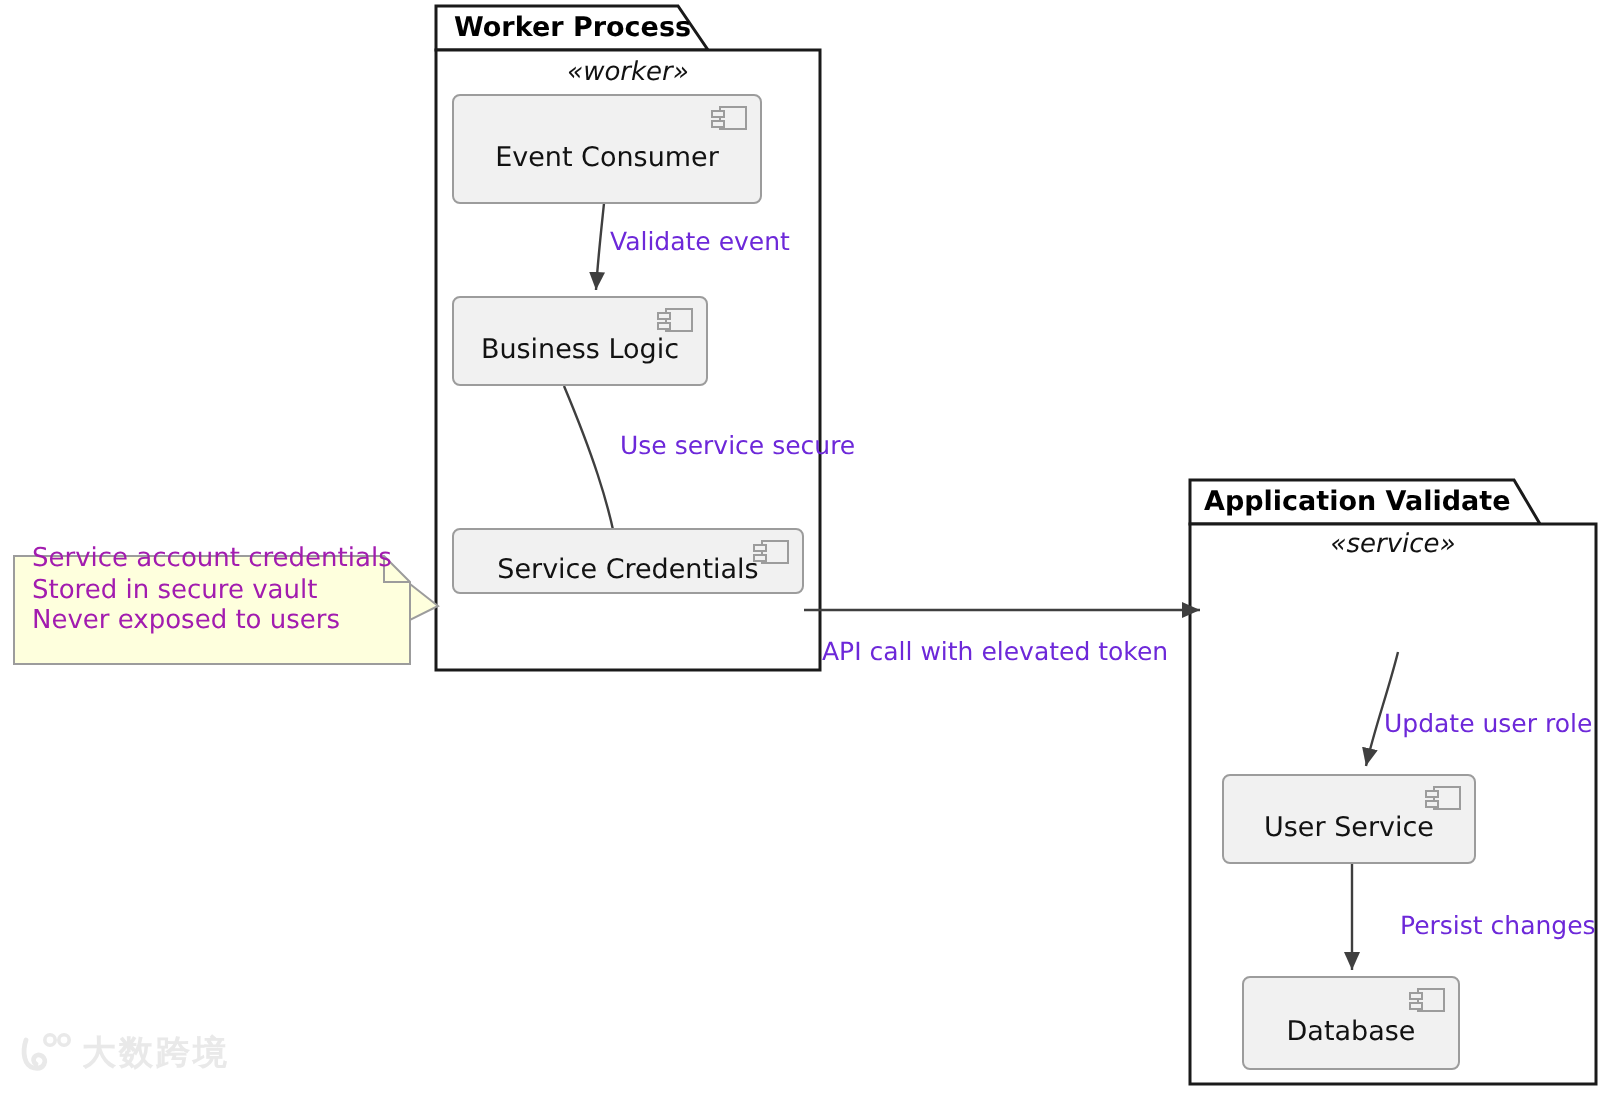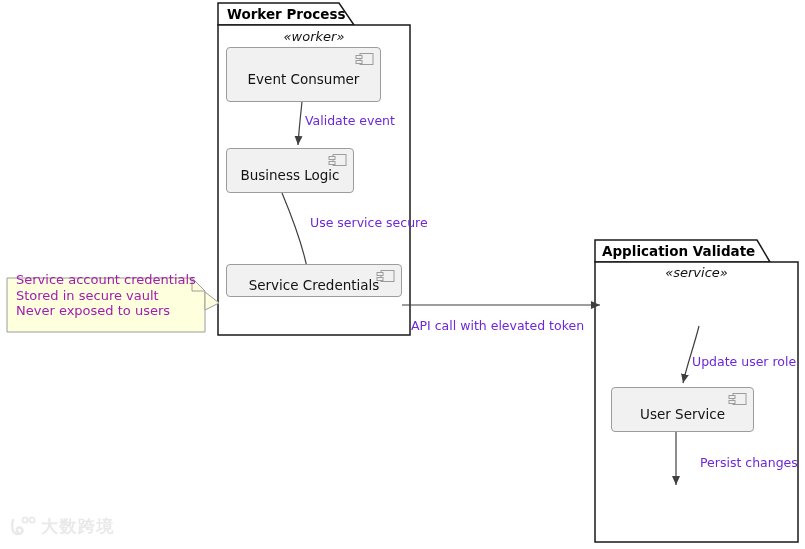--- a/index.html
+++ b/index.html
@@ -80,31 +80,41 @@
       <svg width="19" height="13" viewBox="0 0 19 13">
           <rect x="5" y="0.5" width="13" height="11" fill="#F1F1F1" stroke="#9C9C9C"></rect>
           <rect x="1" y="2.5" width="6" height="3" fill="#F1F1F1" stroke="#9C9C9C"></rect>
           <rect x="1" y="7.5" width="6" height="3" fill="#F1F1F1" stroke="#9C9C9C"></rect>
         </svg>
     </span>
     <span class="clabel">Service Credentials</span>
   </div>
 
 
-  <div class="comp" style="left:611px;top:387px;width:143px;height:45px;">
+  <div class="comp" style="left:611px;top:387px;width:127px;height:45px;">
     <span class="icon">
       <svg width="19" height="13" viewBox="0 0 19 13">
           <rect x="5" y="0.5" width="13" height="11" fill="#F1F1F1" stroke="#9C9C9C"></rect>
           <rect x="1" y="2.5" width="6" height="3" fill="#F1F1F1" stroke="#9C9C9C"></rect>
           <rect x="1" y="7.5" width="6" height="3" fill="#F1F1F1" stroke="#9C9C9C"></rect>
         </svg>
     </span>
     <span class="clabel">User Service</span>
   </div>
 
+  <div class="comp" style="left:621px;top:488px;width:109px;height:47px;">
+    <span class="icon">
+      <svg width="19" height="13" viewBox="0 0 19 13">
+          <rect x="5" y="0.5" width="13" height="11" fill="#F1F1F1" stroke="#9C9C9C"></rect>
+          <rect x="1" y="2.5" width="6" height="3" fill="#F1F1F1" stroke="#9C9C9C"></rect>
+          <rect x="1" y="7.5" width="6" height="3" fill="#F1F1F1" stroke="#9C9C9C"></rect>
+        </svg>
+    </span>
+    <span class="clabel">Database</span>
+  </div>
 
   <div class="edge-label" style="left:305px;top:113px;">Validate event</div>
   <div class="edge-label" style="left:310px;top:215px;">Use service secure</div>
   <div class="edge-label" style="left:411px;top:270px;margin-top:48px;">API call with elevated token</div>
   <div class="edge-label" style="left:692px;top:354px;">Update user role</div>
   <div class="edge-label" style="left:684px;top:455px;margin-left:16px;">Persist changes</div>
 
   <div class="note-text">
     <div>Service account credentials</div>
     <div>Stored in secure vault</div>

